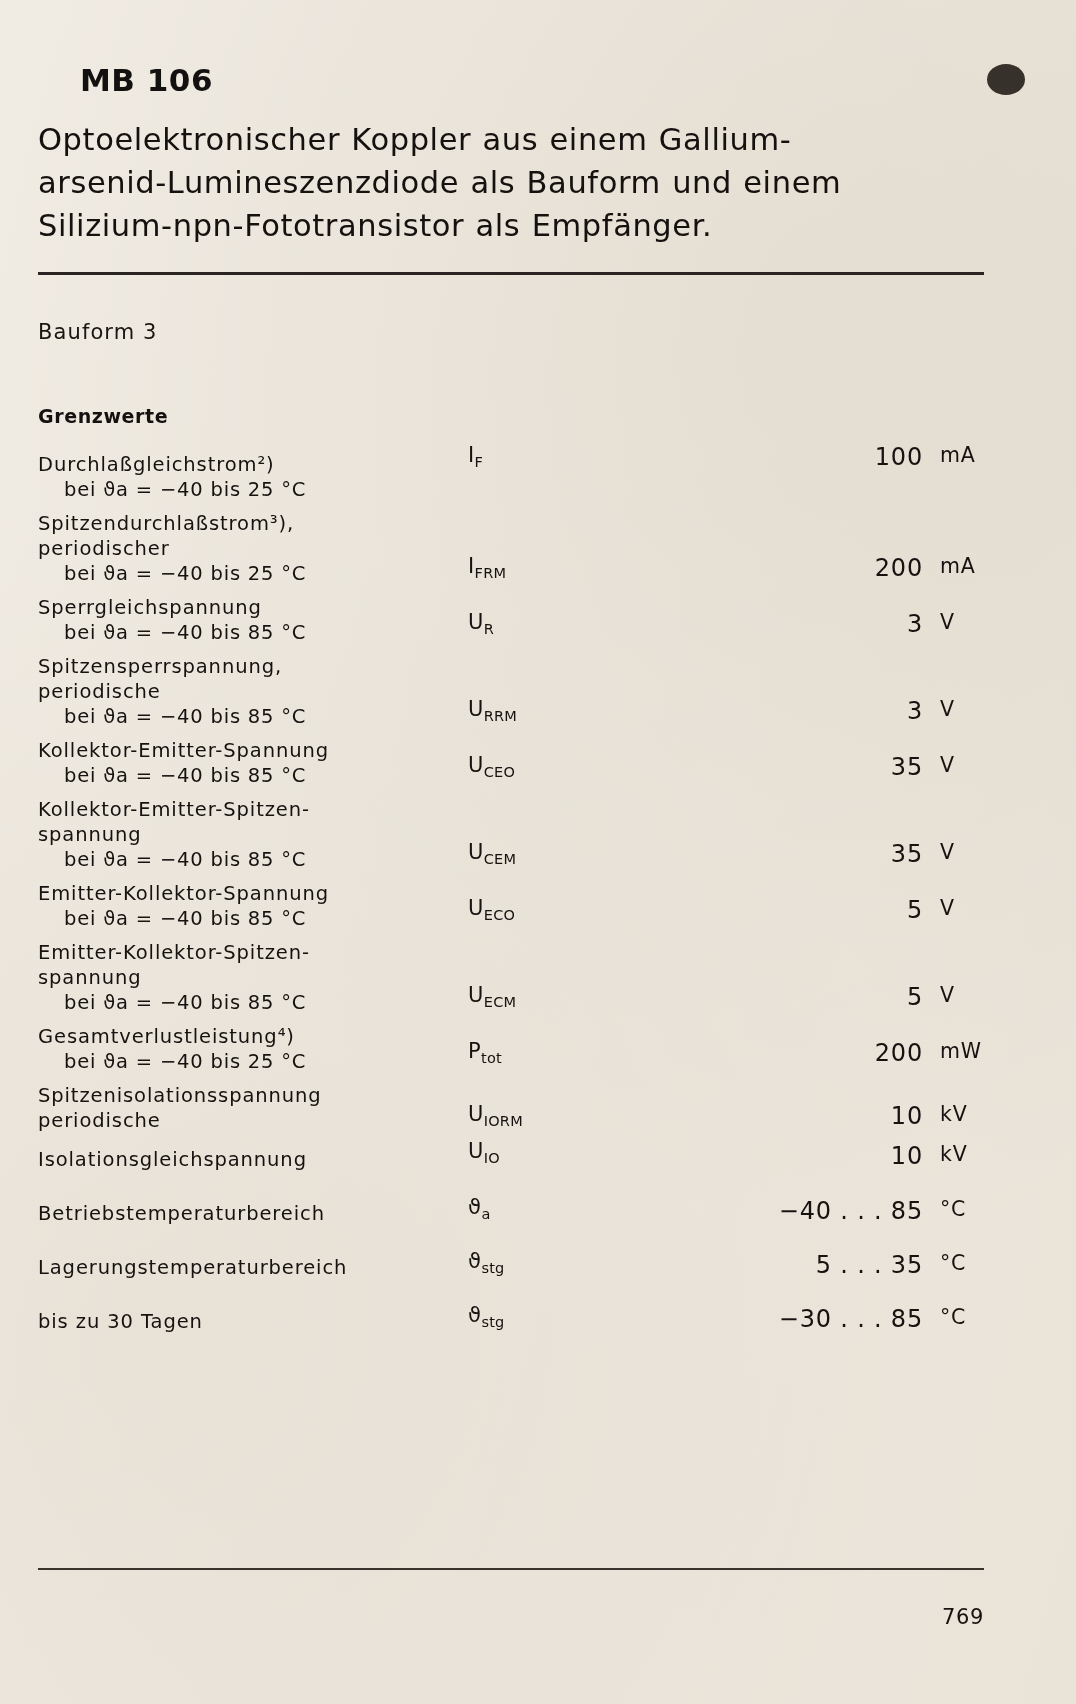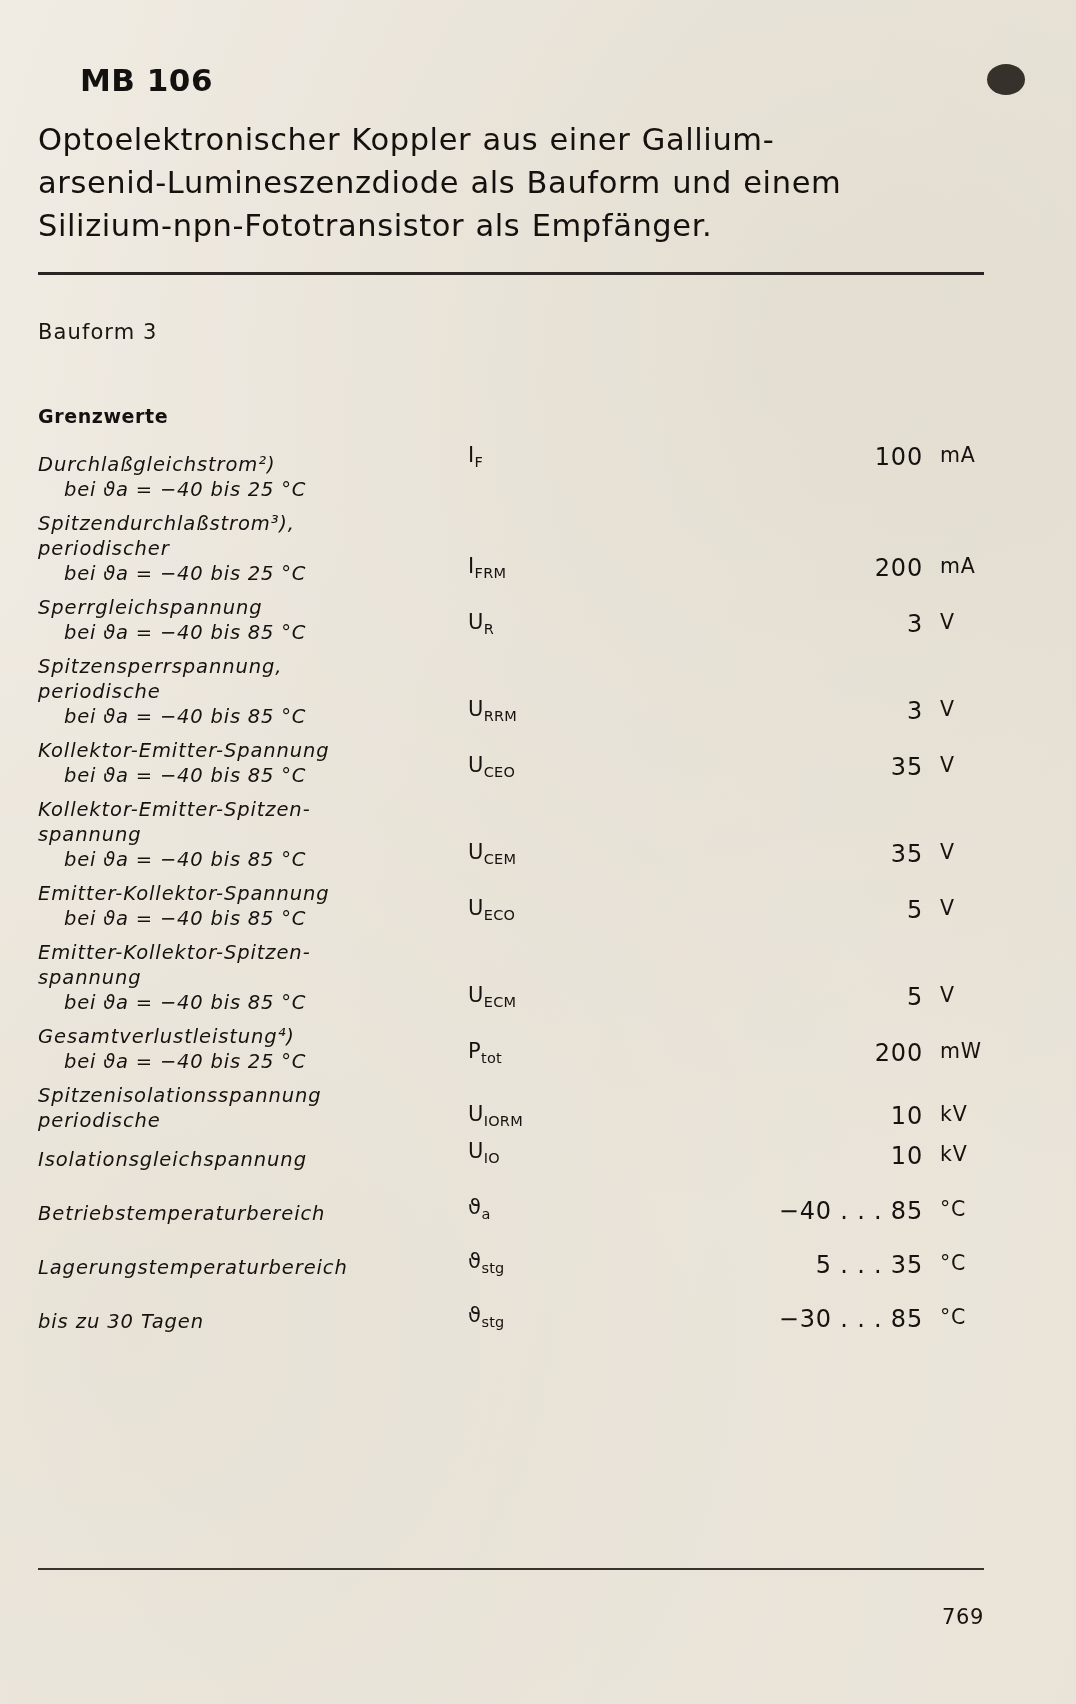--- a/index.html
+++ b/index.html
@@ -120,21 +120,20 @@
     min-height: 34px;
     padding-top: 9px;
   }
   .desc {
     position: relative;
     width: 430px;
     font-size: 19.5px;
     line-height: 25px;
     letter-spacing: 0.9px;
     color: #16120f;
-    font-style: italic;
   }
   .desc .ind {
     display: block;
     padding-left: 26px;
     letter-spacing: 0.8px;
   }
   .sym {
     position: absolute;
     left: 430px;
     top: 0;
@@ -198,21 +197,21 @@
   <div class="paper-noise"></div>
 
   <div class="content">
 
     <div class="title-row">
       <div class="doc-code">MB 106</div>
       <div class="corner-dot"></div>
     </div>
 
     <div class="subtitle">
-      <div class="l1">Optoelektronischer Koppler aus einer Gallium-</div>
+      <div class="l1">Optoelektronischer Koppler aus einem Gallium-</div>
       <div class="l2">arsenid-Lumineszenzdiode als Bauform und einem</div>
       <div class="l3">Silizium-npn-Fototransistor als Empfänger.</div>
     </div>
 
     <div class="rule-top"></div>
 
     <div class="bauform">Bauform 3</div>
 
     <div class="section-head">Grenzwerte</div>
 

